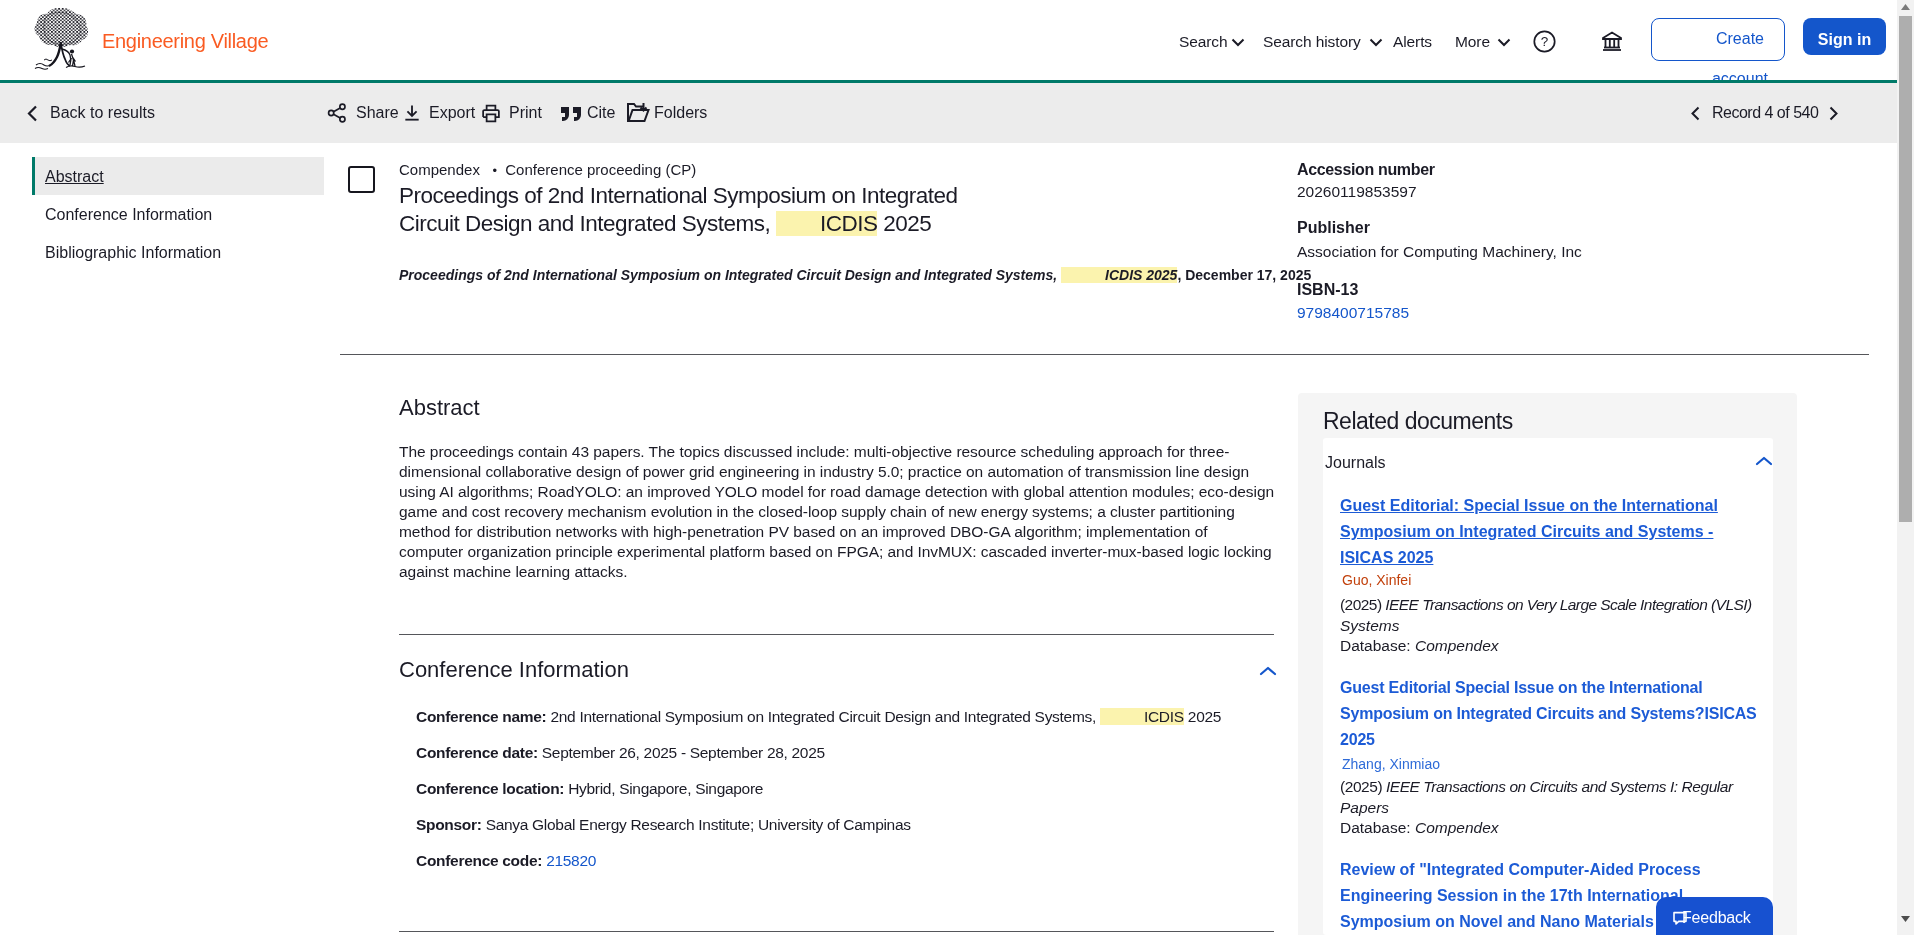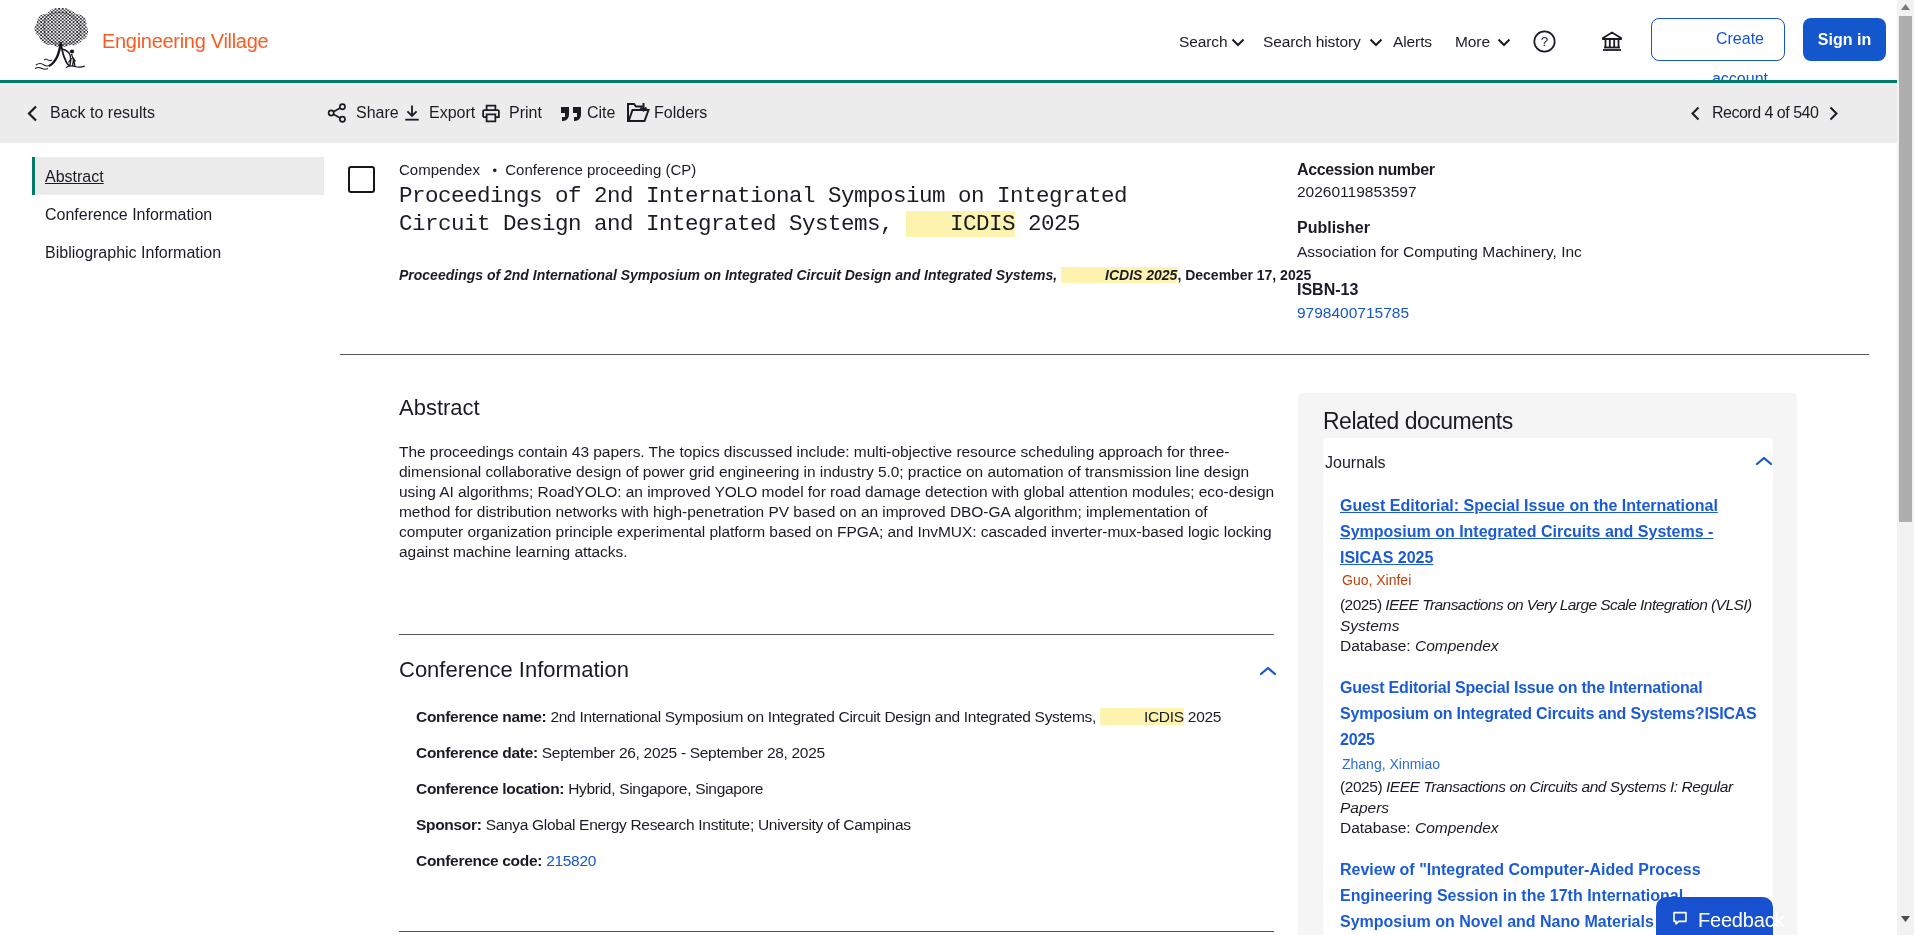--- a/index.html
+++ b/index.html
@@ -54,21 +54,21 @@
         <text x="11.5" y="16.2" text-anchor="middle" font-size="13.5" font-family="Liberation Sans" fill="#1b1b26">?</text>
       </svg>
     <svg style="position:absolute; left:421px; top:-4px;" width="24" height="24" viewBox="0 0 24 24" fill="none" stroke="#1b1b26" stroke-width="1.8">
         <path d="M3 9 L12 3.5 L21 9 L21 10 L3 10 Z"></path>
         <path d="M5.5 10 v8 M9.8 10 v8 M14.2 10 v8 M18.5 10 v8"></path>
         <path d="M4 18.5 h16"></path>
         <path d="M3 21 h18"></path>
       </svg>
   </div>
   <div class="abs" style="left:1651px; top:18px; width:134px; height:43px; border:1.5px solid #1456cb; border-radius:8px; color:#1456cb; font-size:16px; text-align:center; line-height:40px;padding-left:44px;">Create account</div>
-  <div class="abs" style="left:1803px; top:18px; width:83px; height:43px; background:#1456cb; border-radius:8px; color:#fff; font-size:16px; font-weight:bold; text-align:center; line-height:43px;">Sign in</div>
+  <div class="abs" style="left:1803px; top:18px; width:83px; height:37px; background:#1456cb; border-radius:8px; color:#fff; font-size:16px; font-weight:bold; text-align:center; line-height:43px;">Sign in</div>
 
   <div class="abs" style="left:0; top:80px; width:1914px; height:3px; background:#007a69;"></div>
 
   <div class="abs" id="toolbar" style="left:0; top:83px; width:1914px; height:60px; background:#ececec; font-size:16px;">
     <svg style="position:absolute; left:27px; top:22px;" width="11" height="17" viewBox="0 0 11 17">
         <polyline points="9,1.5 2,8.5 9,15.5" fill="none" stroke="#1b1b26" stroke-width="2.2"></polyline>
       </svg>
     <span style="position:absolute; left:50px; top:21px;">Back to results</span>
 
     <svg style="position:absolute; left:327px; top:20px;" width="20" height="20" viewBox="0 0 24 24" fill="none" stroke="#1b1b26" stroke-width="2">
@@ -114,37 +114,38 @@
   </div>
 
   <div class="abs" style="left:32px; top:157px; width:292px; height:38px; background:#ebebeb; border-left:3px solid #007a69;"></div>
   <div class="abs" style="left:45px; top:168px; font-size:16px; text-decoration:underline;">Abstract</div>
   <div class="abs" style="left:45px; top:206px; font-size:16px;">Conference Information</div>
   <div class="abs" style="left:45px; top:244px; font-size:16px;">Bibliographic Information</div>
 
   <div class="abs" style="left:348px; top:166px; width:27px; height:27px; border:2.5px solid #16161e; border-radius:3px;"></div>
   <div class="abs" style="left:399px; top:161px; font-size:15px;">Compendex&nbsp;&nbsp; <span style="font-size:13px;">•</span> &nbsp;Conference proceeding (CP)</div>
 
-  <div class="abs" id="title" style="left:399px; top:182px; font-size:22.5px; line-height:28px; letter-spacing:-0.5px;font-family:Liberation Mono, monospace;">
+  <div class="abs" id="title" style="left:399px; top:182px; font-size:22.5px; line-height:28px; letter-spacing:-0.5px;">
     Proceedings of 2nd International Symposium on Integrated<br>
     Circuit Design and Integrated Systems, <span class="hl">ICDIS</span> 2025
   </div>
 
   <div class="abs" id="subtitle" style="left:399px; top:267px; font-size:14px; white-space:nowrap; font-weight:bold; font-style:italic;">
     Proceedings of 2nd International Symposium on Integrated Circuit Design and Integrated Systems, <span class="hl">ICDIS 2025</span><span style="font-style:normal;">, December 17, 2025</span>
   </div>
 
   <div class="abs" style="left:340px; top:354px; width:1529px; height:1px; background:#55565a;"></div>
 
   <div class="abs" style="left:399px; top:395px; font-size:22px;">Abstract</div>
 
   <div class="abs" id="para" style="left:399px; top:442px; font-size:15.5px; line-height:20px; letter-spacing:-0.05px; white-space:nowrap;">
     <div>The proceedings contain 43 papers. The topics discussed include: multi-objective resource scheduling approach for three-</div>
     <div>dimensional collaborative design of power grid engineering in industry 5.0; practice on automation of transmission line design</div>
     <div>using AI algorithms; RoadYOLO: an improved YOLO model for road damage detection with global attention modules; eco-design</div>
+    <div>game and cost recovery mechanism evolution in the closed-loop supply chain of new energy systems; a cluster partitioning</div>
     <div>method for distribution networks with high-penetration PV based on an improved DBO-GA algorithm; implementation of</div>
     <div>computer organization principle experimental platform based on FPGA; and InvMUX: cascaded inverter-mux-based logic locking</div>
     <div>against machine learning attacks.</div>
   </div>
 
   <div class="abs" style="left:399px; top:634px; width:875px; height:1px; background:#55565a;"></div>
 
   <div class="abs" style="left:399px; top:657px; font-size:22px;">Conference Information</div>
   <svg class="abs" style="left:1259px; top:665px;" width="18" height="12" viewBox="0 0 18 12">
       <polyline points="2,9 9,3 16,9" fill="none" stroke="#1456cb" stroke-width="2.2" stroke-linecap="round" stroke-linejoin="round"></polyline>
@@ -188,21 +189,21 @@
   <div class="abs" style="left:1340px; top:777px; font-size:15.5px; line-height:20.5px; white-space:nowrap;"><span style="letter-spacing:-0.45px;">(2025) <i>IEEE Transactions on Circuits and Systems I: Regular</i></span><br><i>Papers</i><br>Database: <i>Compendex</i></div>
 
   <div class="abs" id="rel3" style="left:1340px; top:857px; font-size:16px; font-weight:bold; line-height:26px; color:#1c5bd6; white-space:nowrap;">
     Review of "Integrated Computer-Aided Process<br>Engineering Session in the 17th International<br>Symposium on Novel and Nano Materials
   </div>
 
   <div class="abs" id="feedback" style="left:1656px; top:897px; width:117px; height:38px; background:#1751d0; border-radius:10px 10px 0 0; color:#fff;">
     <svg style="position:absolute; left:16px; top:13px;" width="16" height="16" viewBox="0 0 24 24" fill="none" stroke="#fff" stroke-width="2.4" stroke-linejoin="round">
         <path d="M3 4 h18 v13 h-11 l-4 4 v-4 h-3 z"></path>
       </svg>
-    <span style="position:absolute; left:42px; top:12px; font-size:20px; letter-spacing:-0.2px;">Feedback</span>
+    <span style="position:absolute; left:26px; top:12px; font-size:16px; letter-spacing:-0.2px;">Feedback</span>
   </div>
 
   <div class="abs" id="scrollbar" style="left:1897px; top:0; width:17px; height:935px; background:#f2f2f2;">
     <div style="position:absolute; left:2px; top:16px; width:13px; height:506px; background:#aeaeae;"></div>
     <svg style="position:absolute; left:4px; top:4px;" width="9" height="6">
         <polygon points="4.5,0 9,6 0,6" fill="#7a7a7a"></polygon>
       </svg>
     <svg style="position:absolute; left:4px; top:916px;" width="9" height="6">
         <polygon points="0,0 9,0 4.5,6" fill="#4d4d4d"></polygon>
       </svg>

